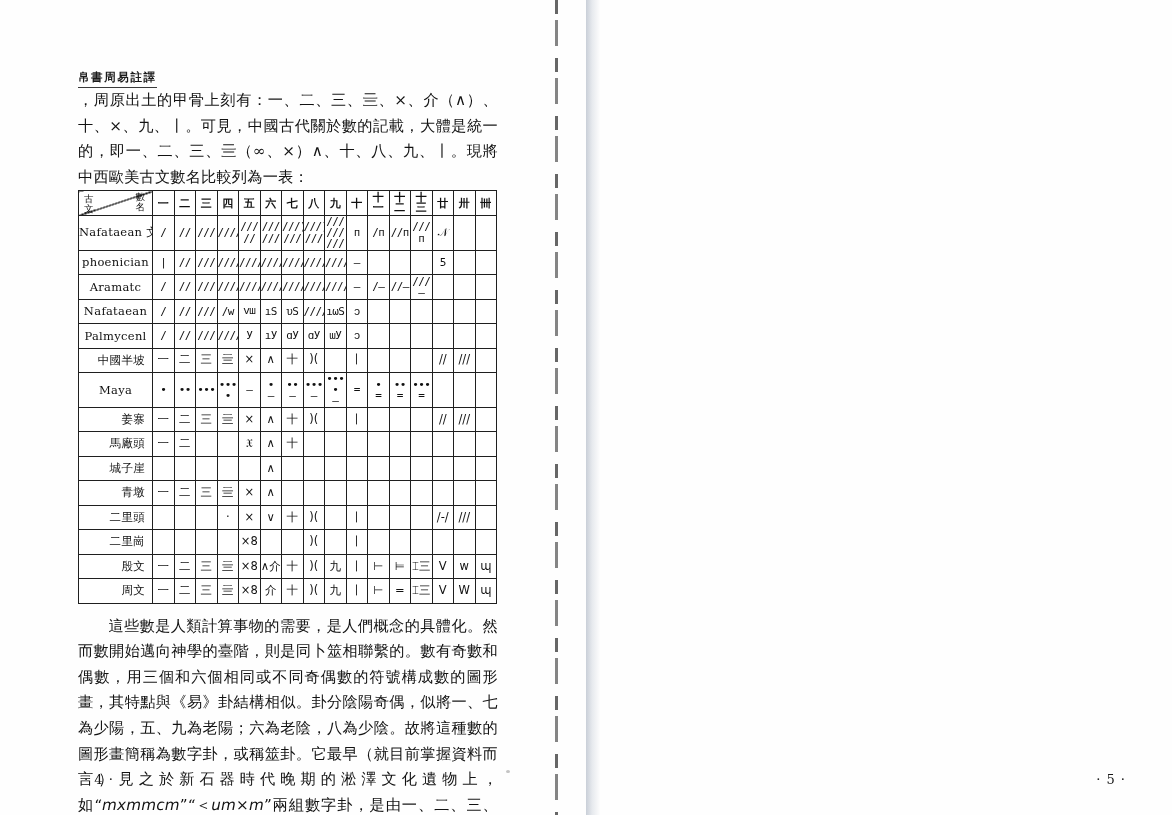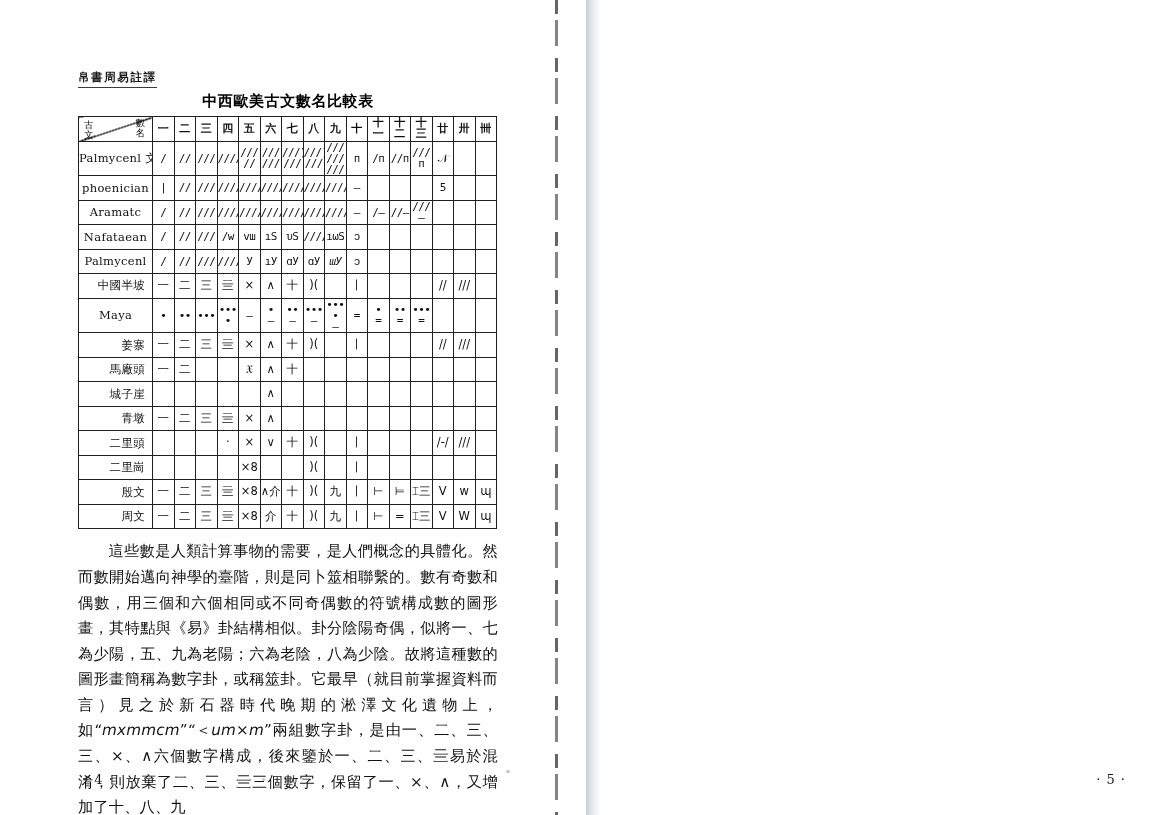--- a/index.html
+++ b/index.html
@@ -129,22 +129,22 @@
 
 <div class="spread">
 
   <div class="leaf left">
     <div class="page left">
 
       <div class="runhead-row">
         <span class="runhead">帛書周易註譯</span>
       </div>
 
-
-      <div class="tbl-title">中西歐美古文數名比較表</div>
+      <p class="para">，周原出土的甲骨上刻有：一、二、三、亖、×、介（∧）、十、×、九、丨。可見，中國古代關於數的記載，大體是統一的，即一、二、三、亖（∞、×）∧、十、八、九、丨。現將中西歐美古文數名比較列為一表：</p>
+
 
       <table class="cmp">
         <colgroup>
           <col class="lab">
           <col class="num">
             <col class="num">
             <col class="num">
             <col class="num">
           <col class="num">
             <col class="num">
@@ -193,21 +193,21 @@
                 <span class="stack">十</span>
                 <span class="stack">三</span>
               </th>
               <th class="hdrnum">廿</th>
               <th class="hdrnum">卅</th>
               <th class="hdrnum">卌</th>
             </tr>
         </thead>
         <tbody id="tbl-body">
             <tr>
-              <td class="rowlab latin">Palmycenl 文</td>
+              <td class="rowlab latin">Nafataean 文</td>
               <td class="cellglyph">
                 <span style="display:block;">/</span>
               </td>
               <td class="cellglyph">
                 <span style="display:block;">//</span>
               </td>
               <td class="cellglyph">
                 <span style="display:block;">///</span>
               </td>
               <td class="cellglyph">
@@ -366,21 +366,21 @@
               <td class="cellglyph">
                 <span style="display:block;">//</span>
               </td>
               <td class="cellglyph">
                 <span style="display:block;">///</span>
               </td>
               <td class="cellglyph">
                 <span style="display:block;">/w</span>
               </td>
               <td class="cellglyph">
-                <span style="display:block;">vш</span>
+                <span style="display:block;font-family:Liberation Mono, monospace;">vш</span>
               </td>
               <td class="cellglyph">
                 <span style="display:block;">ıS</span>
               </td>
               <td class="cellglyph">
                 <span style="display:block;">υS</span>
               </td>
               <td class="cellglyph">
                 <span style="display:block;">/////</span>
               </td>
@@ -429,21 +429,21 @@
               <td class="cellglyph">
                 <span style="display:block;">ıУ</span>
               </td>
               <td class="cellglyph">
                 <span style="display:block;">ɑУ</span>
               </td>
               <td class="cellglyph">
                 <span style="display:block;">ɑУ</span>
               </td>
               <td class="cellglyph">
-                <span style="display:block;font-style:italic;">ɯУ</span>
+                <span style="display:block;">ɯУ</span>
               </td>
               <td class="cellglyph">
                 <span style="display:block;">ᴐ</span>
               </td>
               <td class="cellglyph">
                 <span style="display:block;"></span>
               </td>
               <td class="cellglyph">
                 <span style="display:block;"></span>
               </td>

